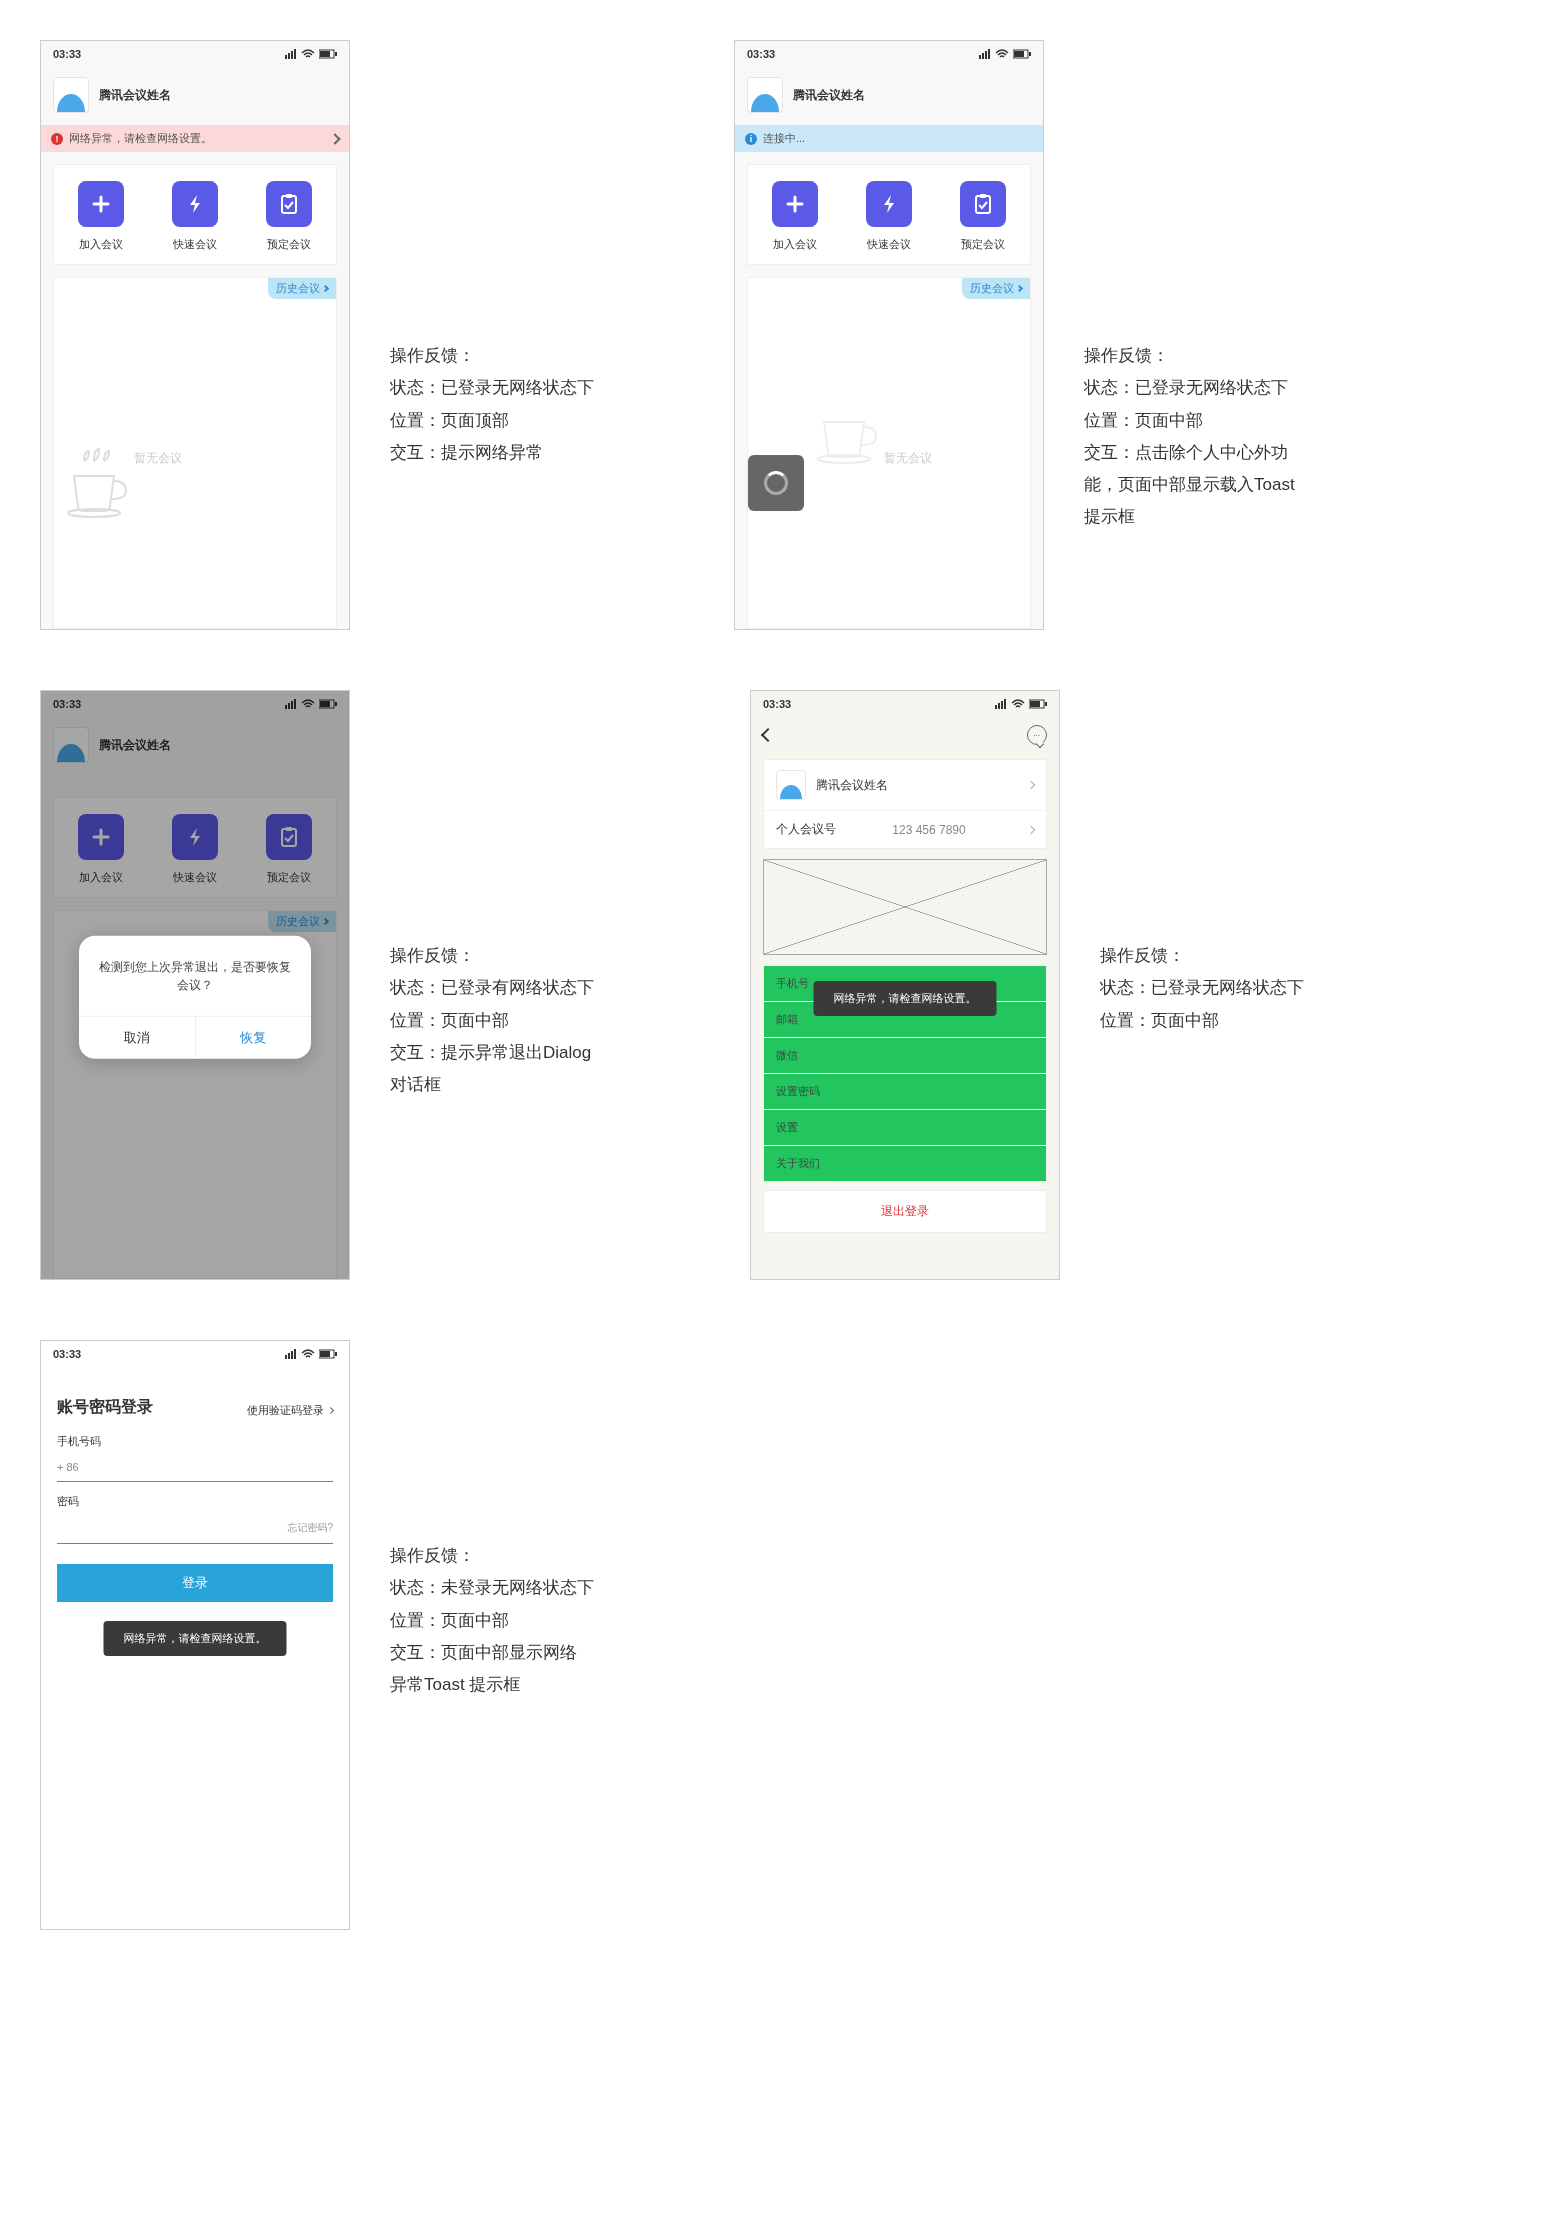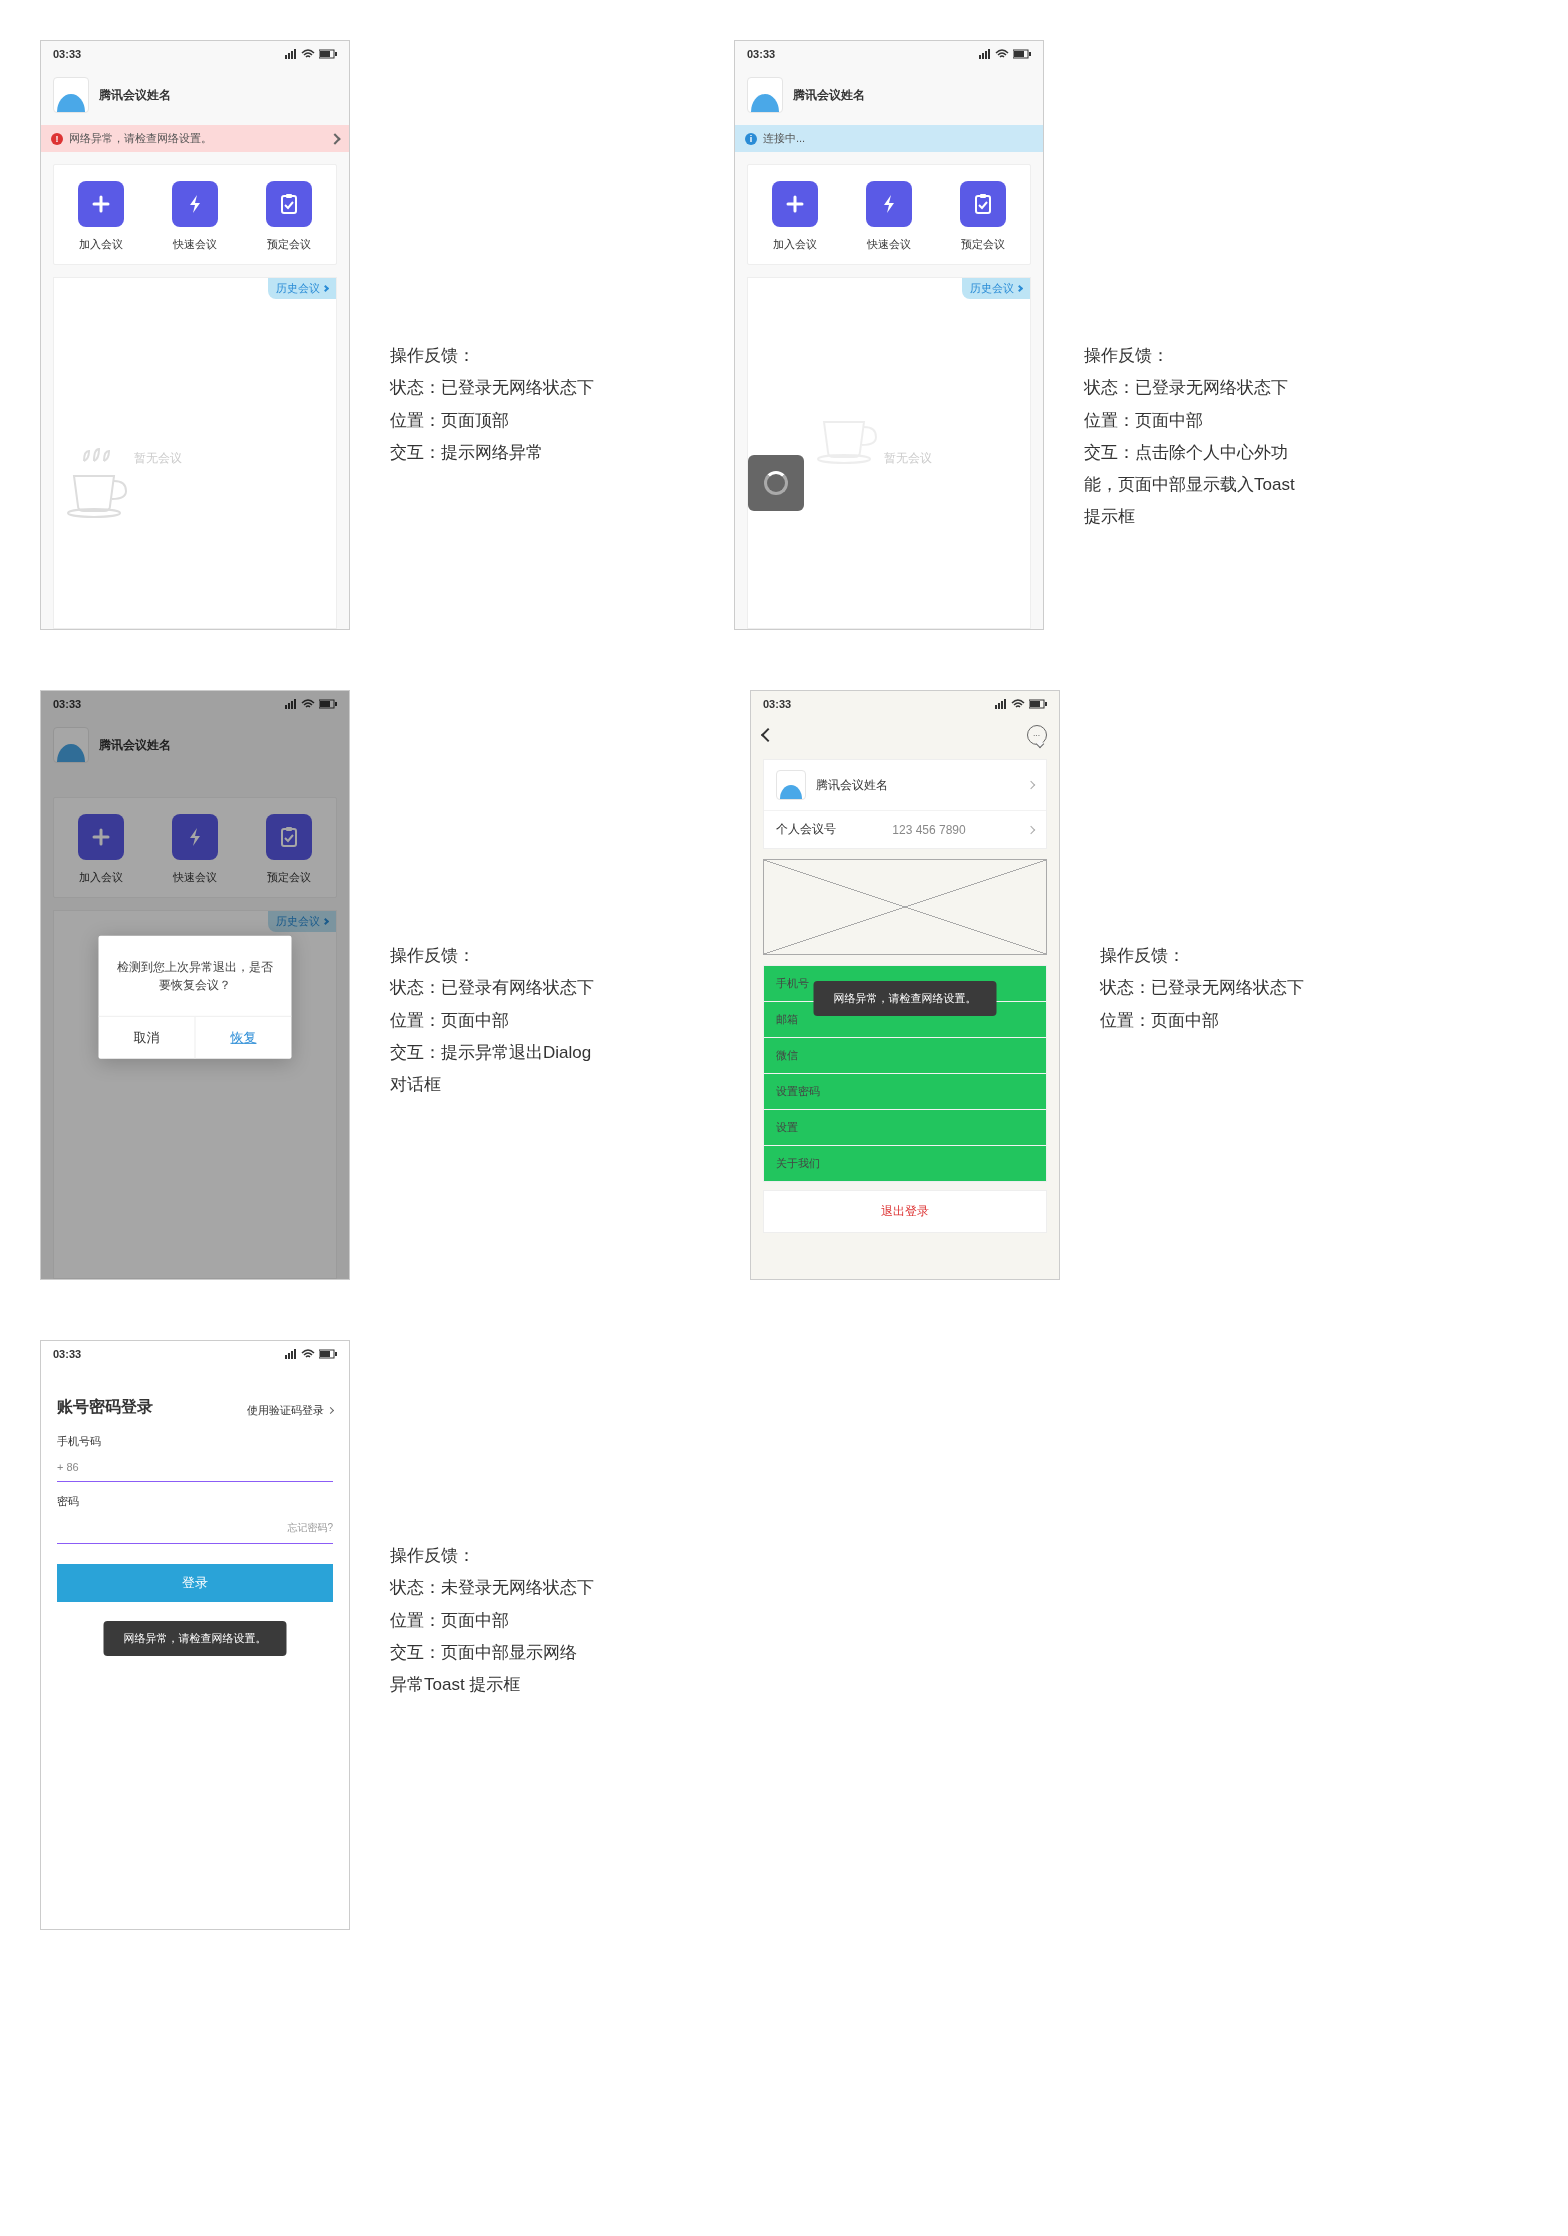--- a/index.html
+++ b/index.html
@@ -136,23 +136,23 @@
   .empty-label { font-size: 12px; color: #ccc; margin-top: 10px; }
 
   .dim-overlay {
     position: absolute; inset: 0;
     background: rgba(0,0,0,0.35);
   }
   .dialog {
     position: absolute;
     left: 50%; top: 50%;
     transform: translate(-50%, -40%);
-    width: 193px;
+    width: 232px;
     background: #fff;
-    border-radius: 2px;
+    border-radius: 16px;
     overflow: hidden;
     box-shadow: 0 4px 20px rgba(0,0,0,0.2);
   }
   .dialog-msg {
     padding: 22px 16px;
     font-size: 12px;
     text-align: center;
     color: #444;
     line-height: 1.5;
   }
@@ -160,21 +160,21 @@
     display: flex;
     border-top: 1px solid #eee;
   }
   .dialog-btn {
     flex: 1;
     padding: 12px 0;
     text-align: center;
     font-size: 13px;
   }
   .dialog-btn + .dialog-btn { border-left: 1px solid #eee; }
-  .dialog-btn-primary { color: #2a8cd6; text-decoration: underline; }
+  .dialog-btn-primary { color: #2a8cd6; }
 
   .spinner-toast {
     width: 56px; height: 56px;
     background: #666;
     border-radius: 6px;
     display: flex; align-items: center; justify-content: center;
     margin-top: 60px;
   }
   .spinner {
     width: 24px; height: 24px;

